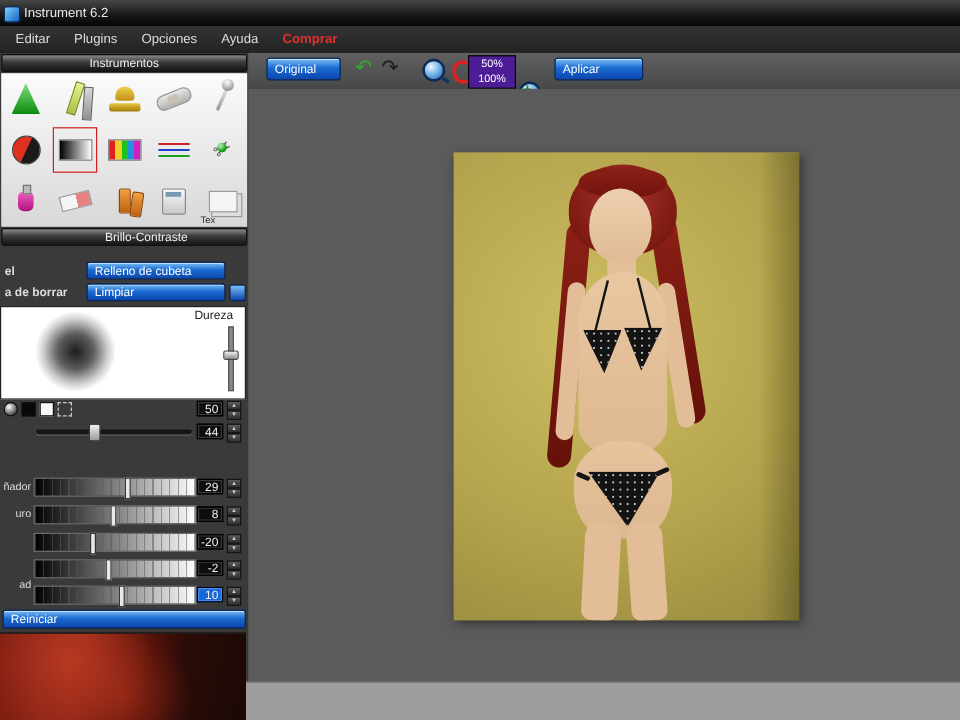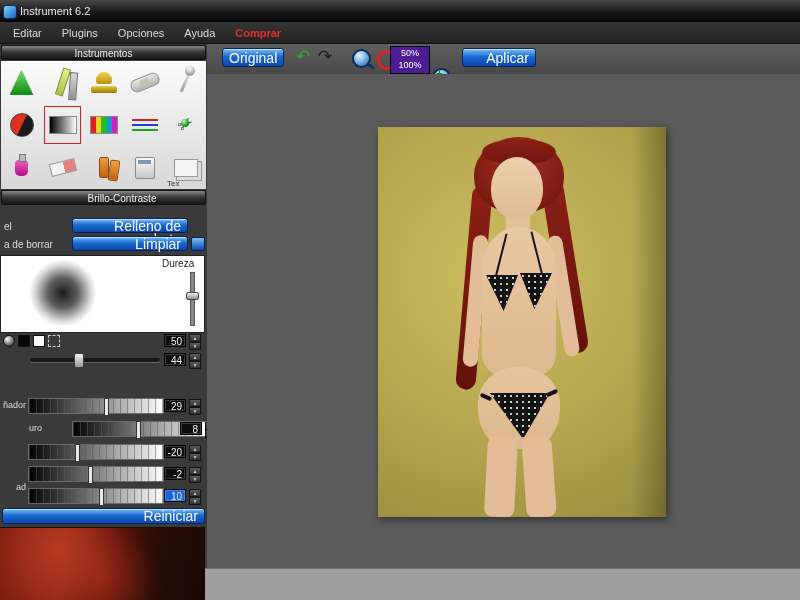--- a/index.html
+++ b/index.html
@@ -76,24 +76,24 @@
     transform:rotate(8deg);}
   .calc{width:18px;height:20px;background:linear-gradient(#f8f8f8,#c8c8c8);
     border:1px solid #888;border-radius:2px;}
   .calc::after{content:"";position:absolute;left:2px;top:2px;width:13px;height:4px;background:#7a9ab0;}
   .pages{width:22px;height:16px;background:#f4f4f4;border:1px solid #999;
     box-shadow:3px 3px 0 #ddd,3px 3px 0 1px #999;}
   .tex-label{position:absolute;left:2px;bottom:1px;font-size:8px;color:#333;}
 
   
   .blue-btn{background:linear-gradient(#7cc0f8,#1a6ad0 45%,#0b47ae);
-    border:1px solid #06255e;color:#fff;font-size:14px;border-radius:3px;
-    text-align:right;box-shadow:inset 0 1px 0 rgba(255,255,255,.55);cursor:pointer;
+    border:1px solid #06255e;color:#fff;font-size:10px;border-radius:3px;
+    text-align:left;box-shadow:inset 0 1px 0 rgba(255,255,255,.55);cursor:pointer;
     line-height:13px;box-sizing:border-box;}
-  .small-label{color:#ddd;font-size:10px;}
+  .small-label{color:#ddd;font-size:10px;font-weight:bold;}
   .brush-box{left:0;top:255px;width:205px;height:78px;background:#fff;border:1px solid #222;box-sizing:border-box;}
   .brush-blob{left:30px;top:260px;width:66px;height:66px;
     background:radial-gradient(circle,rgba(15,15,15,.95) 0%,rgba(40,40,40,.75) 32%,rgba(120,120,120,.35) 58%,rgba(255,255,255,0) 72%);}
   .dureza-label{color:#222;font-size:10px;}
   .v-track{left:190px;top:272px;width:3px;height:52px;background:#888;border:1px solid #555;}
   .v-thumb{left:186px;top:292px;width:11px;height:6px;
     background:linear-gradient(#f0f0f0,#909090);border:1px solid #444;border-radius:2px;cursor:pointer;}
 
   .swatch{width:12px;height:12px;border:1px solid #111;box-sizing:border-box;cursor:pointer;}
   .sw-grad{background:radial-gradient(circle at 35% 30%,#fff,#555 70%,#111);border-radius:50%;}
@@ -304,21 +304,21 @@
     <div class="grad-bar abs" style="left:28px;top:0;width:134px;">
         <div class="bar-handle" style="left:56%;"></div>
       </div>
     <div class="val-box abs" style="left:164px;top:1px;">29</div>
     <div class="spinner abs" style="left:189px;top:1px;">
       <button class="spin">▲</button>
       <button class="spin">▼</button>
     </div>
   </div>
 
-  <div class="abs" style="left:16px;top:421px;width:205px;height:16px;padding-left:28px;">
+  <div class="abs" style="left:0;top:421px;width:205px;height:16px;">
     <span class="row-label abs" style="left:0;top:2px;">uro</span>
     <div class="grad-bar abs" style="left:28px;top:0;width:134px;">
         <div class="bar-handle" style="left:47%;"></div>
       </div>
     <div class="val-box abs" style="left:164px;top:1px;">8</div>
     <div class="spinner abs" style="left:189px;top:1px;">
       <button class="spin">▲</button>
       <button class="spin">▼</button>
     </div>
   </div>

